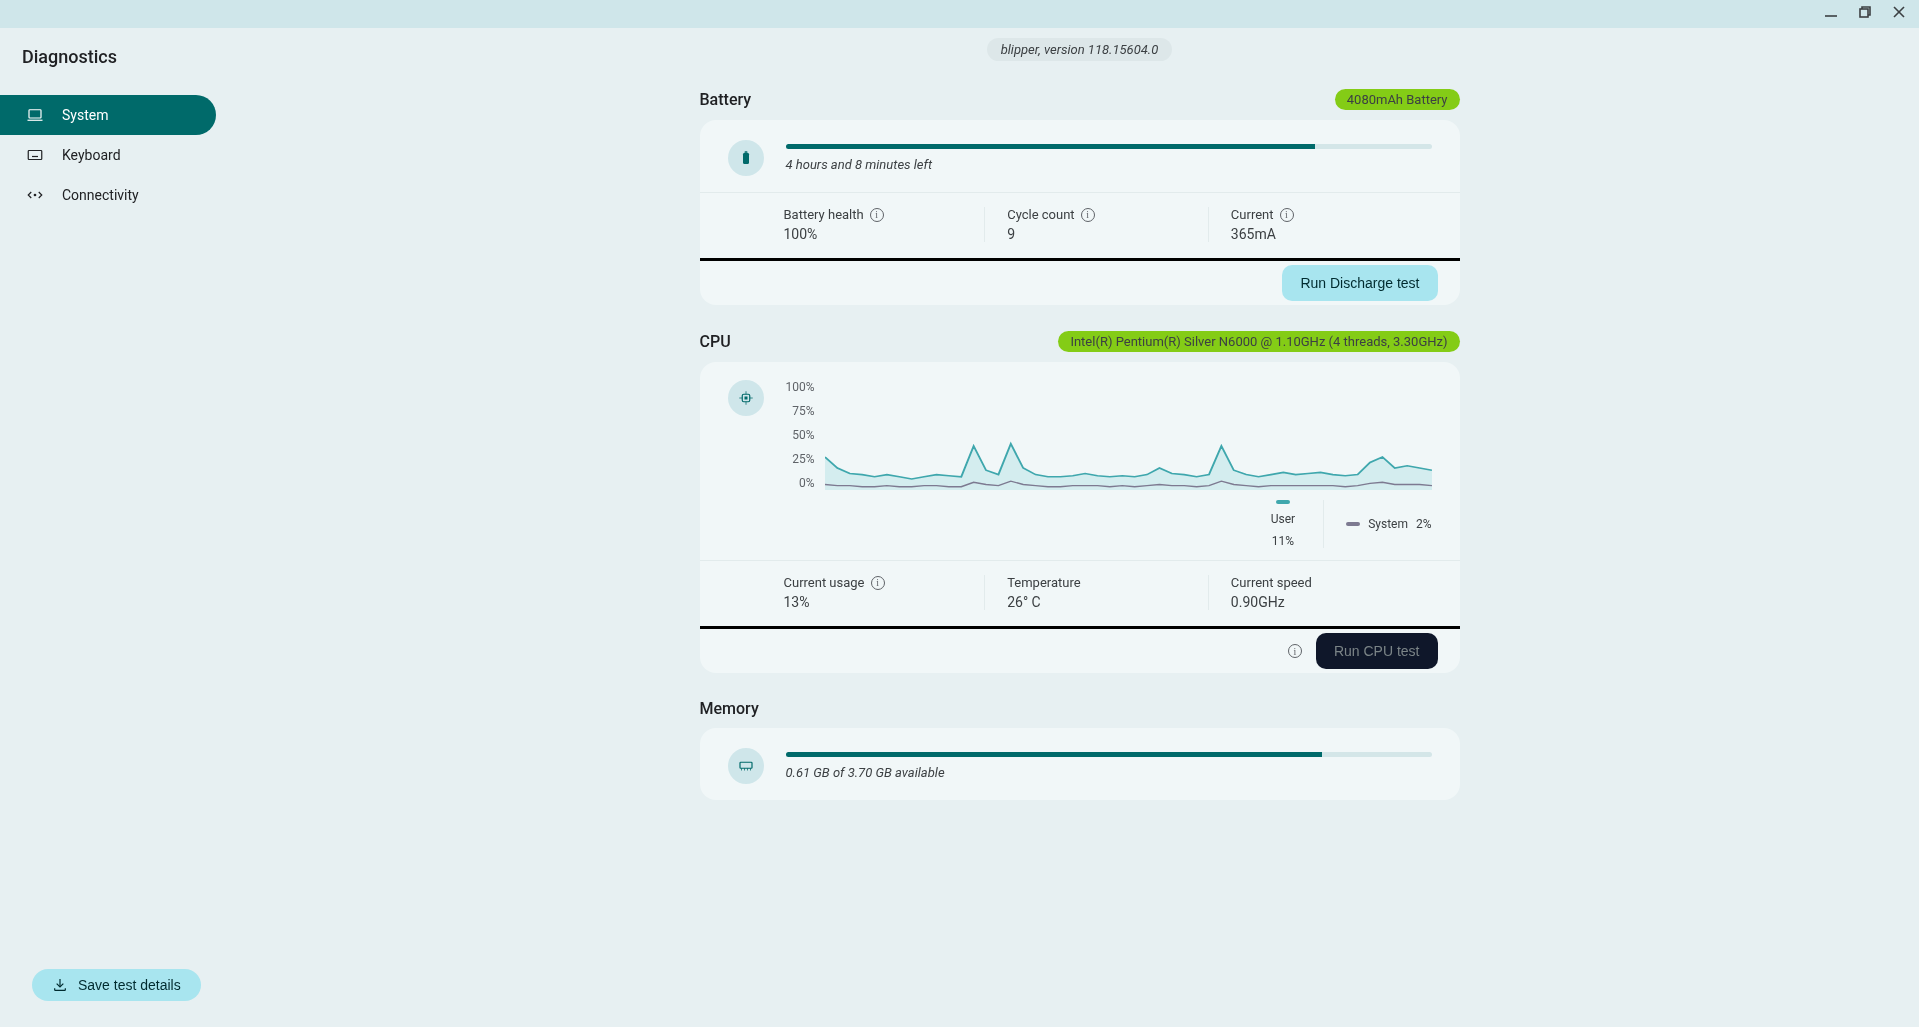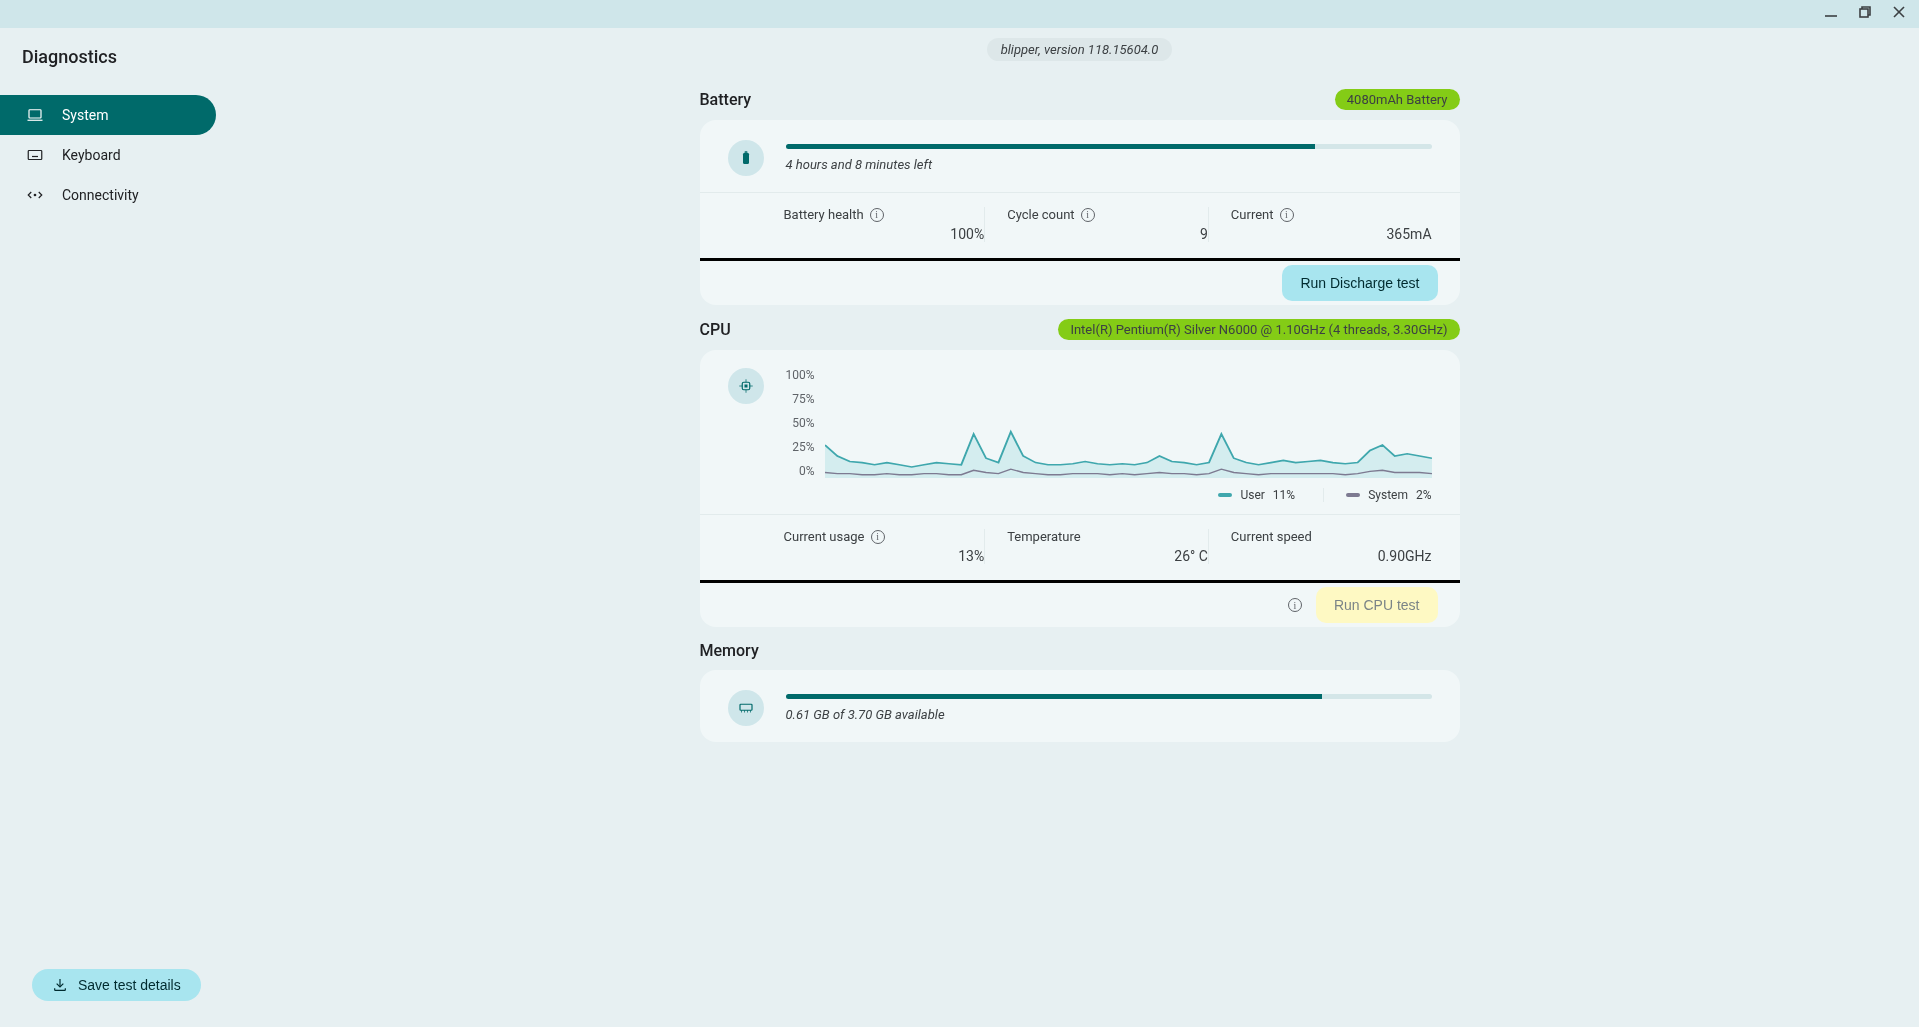--- a/index.html
+++ b/index.html
@@ -15,54 +15,54 @@
   .nav-item svg { width: 18px; height: 18px; stroke: currentColor; fill: none; stroke-width: 1.6; }
   .nav-item.active svg { stroke: #fff; }
   .save-btn { position: absolute; left: 32px; bottom: 26px; background: #a8e5ef; color: #002b2f; border: none; border-radius: 20px; height: 32px; padding: 0 20px; font-size: 14px; display: flex; align-items: center; gap: 10px; cursor: pointer; }
   .save-btn svg { width: 16px; height: 16px; stroke: #002b2f; fill: none; stroke-width: 1.8; }
 
   .main { flex: 1; overflow-y: auto; padding: 10px 0 40px; display: flex; flex-direction: column; align-items: center; }
   .content { width: 760px; }
   .version-chip { display: inline-block; background: #dde7e9; border-radius: 14px; padding: 4px 14px; font-size: 13px; color: #3c4043; font-style: italic; }
   .version-wrap { text-align: center; margin-bottom: 28px; }
 
-  .section-head { display: flex; justify-content: space-between; align-items: center; margin: 14px 0 10px; }
+  .section-head { display: flex; justify-content: space-between; align-items: center; margin: 26px 0 10px; }
   .section-title { font-size: 16px; font-weight: 500; }
   .section-chip { background: #84cc16; border-radius: 14px; padding: 3px 12px; font-size: 13px; color: #3c4043; }
 
   .card { background: #f1f7f8; border-radius: 16px; overflow: hidden; }
   .card-top { display: flex; align-items: center; gap: 22px; padding: 20px 28px 16px; }
   .round-icon { width: 36px; height: 36px; border-radius: 50%; background: #cfe6ea; display: flex; align-items: center; justify-content: center; flex: none; }
   .round-icon svg { width: 18px; height: 18px; fill: #006a6a; stroke: #006a6a; }
   .bar-wrap { flex: 1; }
   .bar-track { height: 5px; background: #d4e6e8; border-radius: 3px; overflow: hidden; }
   .bar-fill { height: 100%; background: #006a6a; }
   .bar-label { font-size: 13px; color: #3c4043; margin-top: 8px; font-style: italic; }
 
   .stats-row { display: flex; border-top: 1px solid #e2ebec; padding: 14px 28px 16px 84px; }
-  .stat { flex: 1; border-left: 1px solid #e2ebec; padding-left: 22px; text-align: right; }
+  .stat { flex: 1; border-left: 1px solid #e2ebec; padding-left: 22px; }
   .stat:first-child { border-left: none; padding-left: 0; }
   .stat-label { font-size: 13px; color: #3c4043; display: flex; align-items: center; gap: 6px; }
   .stat-value { font-size: 14px; color: #3c4043; margin-top: 4px; }
   .info-icon { width: 14px; height: 14px; border: 1.4px solid #5f6368; border-radius: 50%; display: inline-flex; align-items: center; justify-content: center; font-size: 10px; color: #5f6368; font-family: serif; cursor: default; }
   .info-icon::after { content: "i"; }
 
   .card-footer { display: flex; justify-content: flex-end; align-items: center; gap: 14px; border-top: 3px solid #000000; padding: 4px 22px; }
   .run-btn { background: #a8e5ef; color: #002b2f; border: none; border-radius: 10px; height: 36px; padding: 0 18px; font-size: 14px; cursor: pointer; }
-  .run-btn.disabled { background: #fef9c3; color: #7b8487; cursor: default; }
+  .run-btn.disabled { background: #0f172a; color: #7b8487; cursor: default; }
 
   
   .cpu-chart { display: flex; align-items: flex-start; gap: 22px; padding: 18px 28px 8px; }
   .chart-body { flex: 1; }
   .chart-axes { display: flex; }
   .ylabels { display: flex; flex-direction: column; justify-content: space-between; font-size: 12px; color: #5f6368; text-align: right; padding-right: 10px; height: 110px; }
   .plot { flex: 1; height: 110px; display:block; }
   .legend { display: flex; justify-content: flex-end; gap: 28px; padding: 10px 0 4px; font-size: 12px; color: #3c4043; }
   .legend-group { display: flex; align-items: center; gap: 8px; border-left: 1px solid #e2ebec; padding-left: 22px; }
-  .legend-group:first-child { border-left:none; }
+  .legend-group:first-child { border-left:none;flex-direction:column; }
   .swatch { width: 14px; height: 4px; border-radius: 2px; }
 </style>
 </head>
 <body>
 
 <div class="titlebar">
   <span><svg viewBox="0 0 16 16">
         <line x1="2" y1="12" x2="14" y2="12"></line>
       </svg></span>
   <span><svg viewBox="0 0 16 16">

